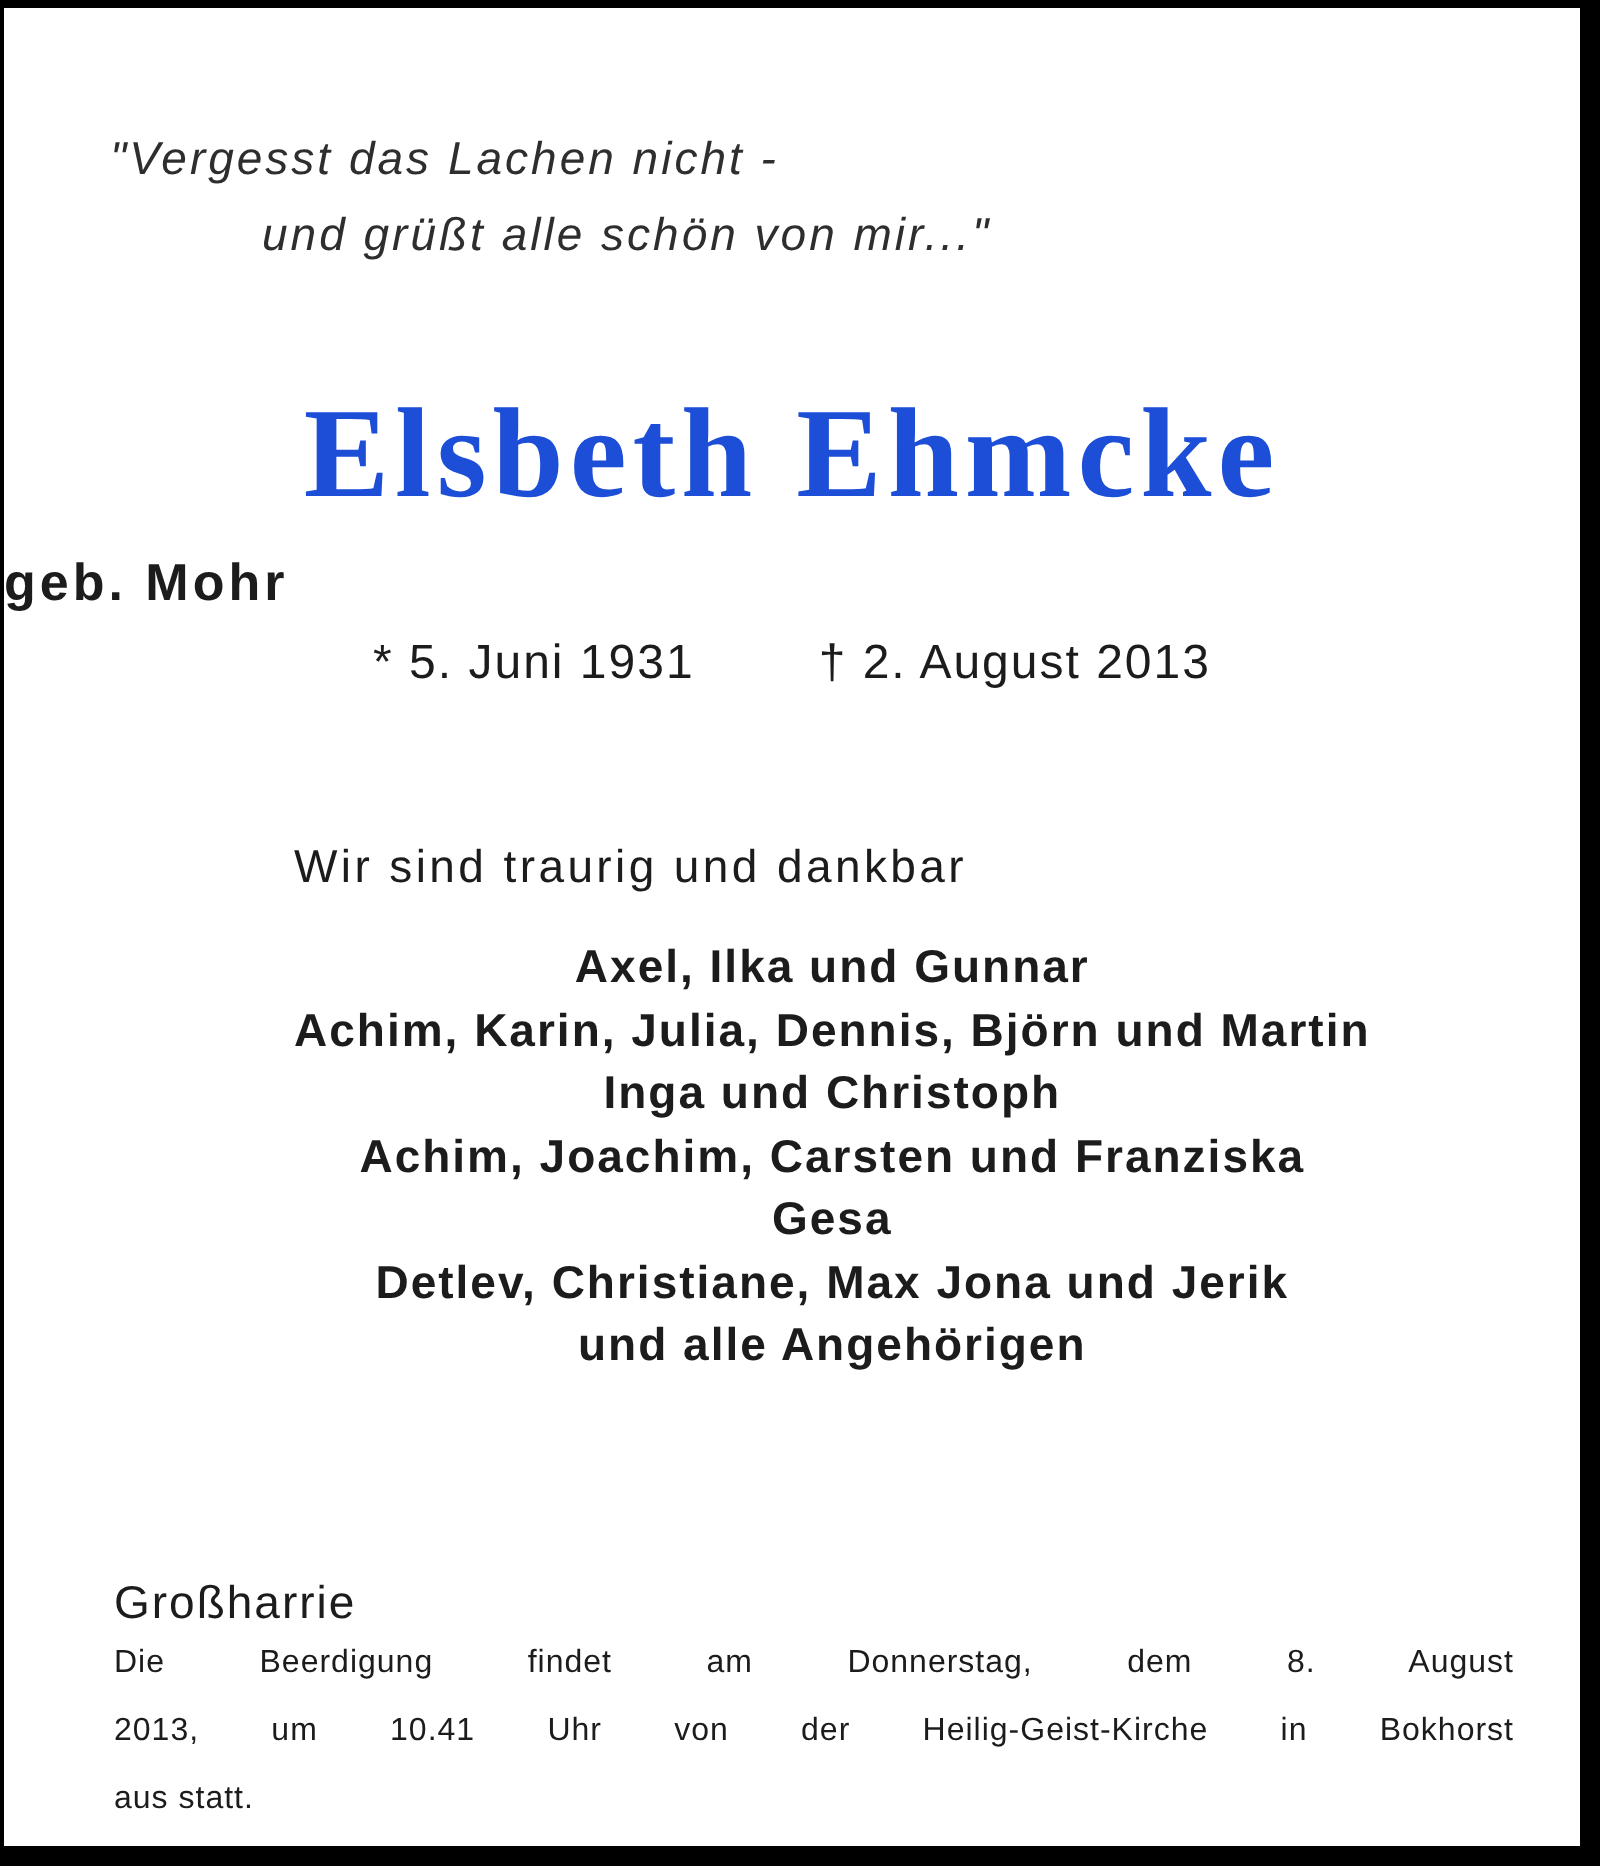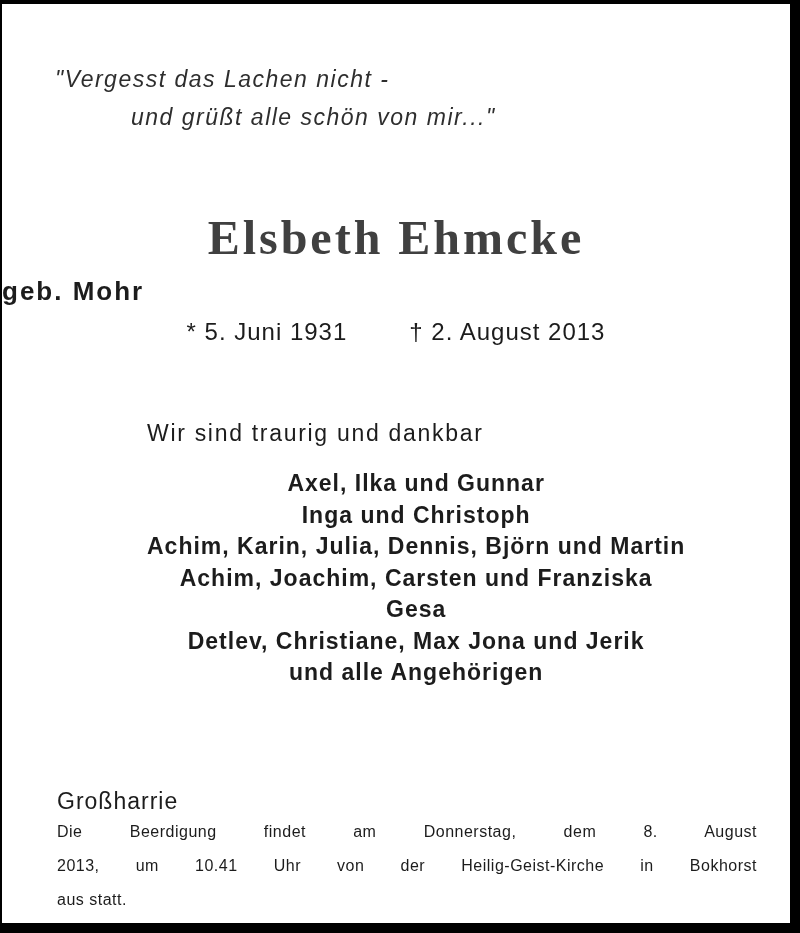--- a/index.html
+++ b/index.html
@@ -38,25 +38,24 @@
     padding-left: 76px;
   }
   .deceased-name {
     position: absolute;
     left: 0;
     top: 186px;
     width: 100%;
     text-align: center;
     font-family: "Liberation Serif", serif;
     font-weight: bold;
-    font-size: 48px;
+    font-size: 64px;
     letter-spacing: 3px;
-    color: #404040;
+    color: #1d4ed8;
     white-space: nowrap;
-    margin-top: 20px;
   }
   .maiden-name {
     position: absolute;
     left: 0;
     top: 272px;
     width: 100%;
     text-align: left;
     font-size: 26px;
     letter-spacing: 2px;
     font-weight: bold;
@@ -129,22 +128,22 @@
 
   <div class="dates-row">
     <span>* 5. Juni 1931</span>
     <span>† 2. August 2013</span>
   </div>
 
   <div class="intro-line">Wir sind traurig und dankbar</div>
 
   <div class="family-block">
     <div>Axel, Ilka und Gunnar</div>
+    <div>Achim, Karin, Julia, Dennis, Björn und Martin</div>
     <div>Inga und Christoph</div>
-    <div>Achim, Karin, Julia, Dennis, Björn und Martin</div>
     <div>Achim, Joachim, Carsten und Franziska</div>
     <div>Gesa</div>
     <div>Detlev, Christiane, Max Jona und Jerik</div>
     <div>und alle Angehörigen</div>
   </div>
 
   <div class="place-name">Großharrie</div>
 
   <div class="funeral-block">
     <div class="just">Die Beerdigung findet am Donnerstag, dem 8. August</div>

